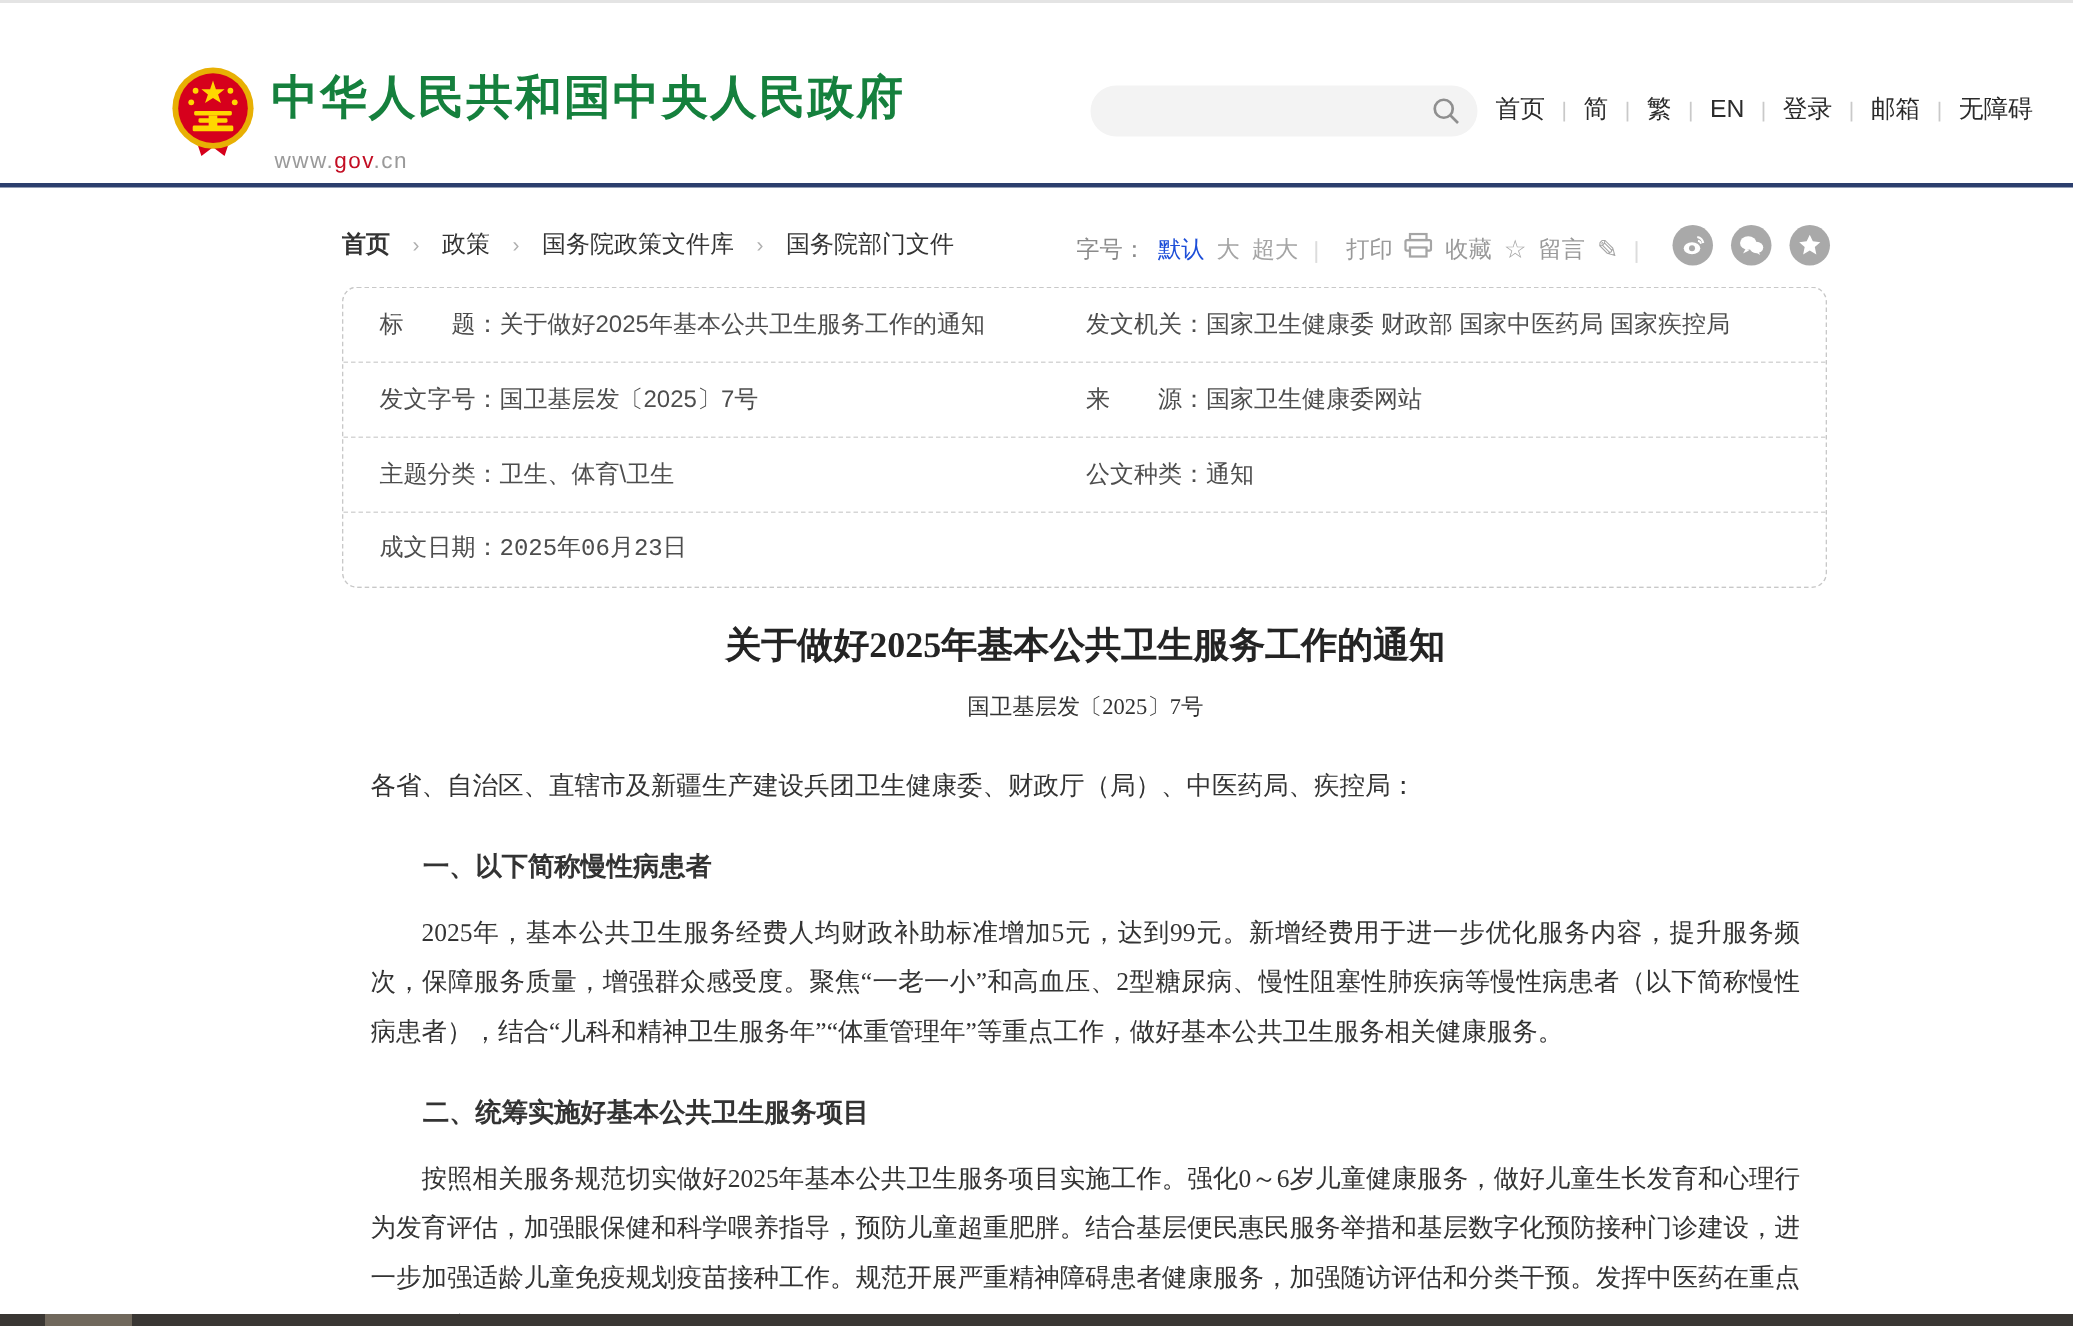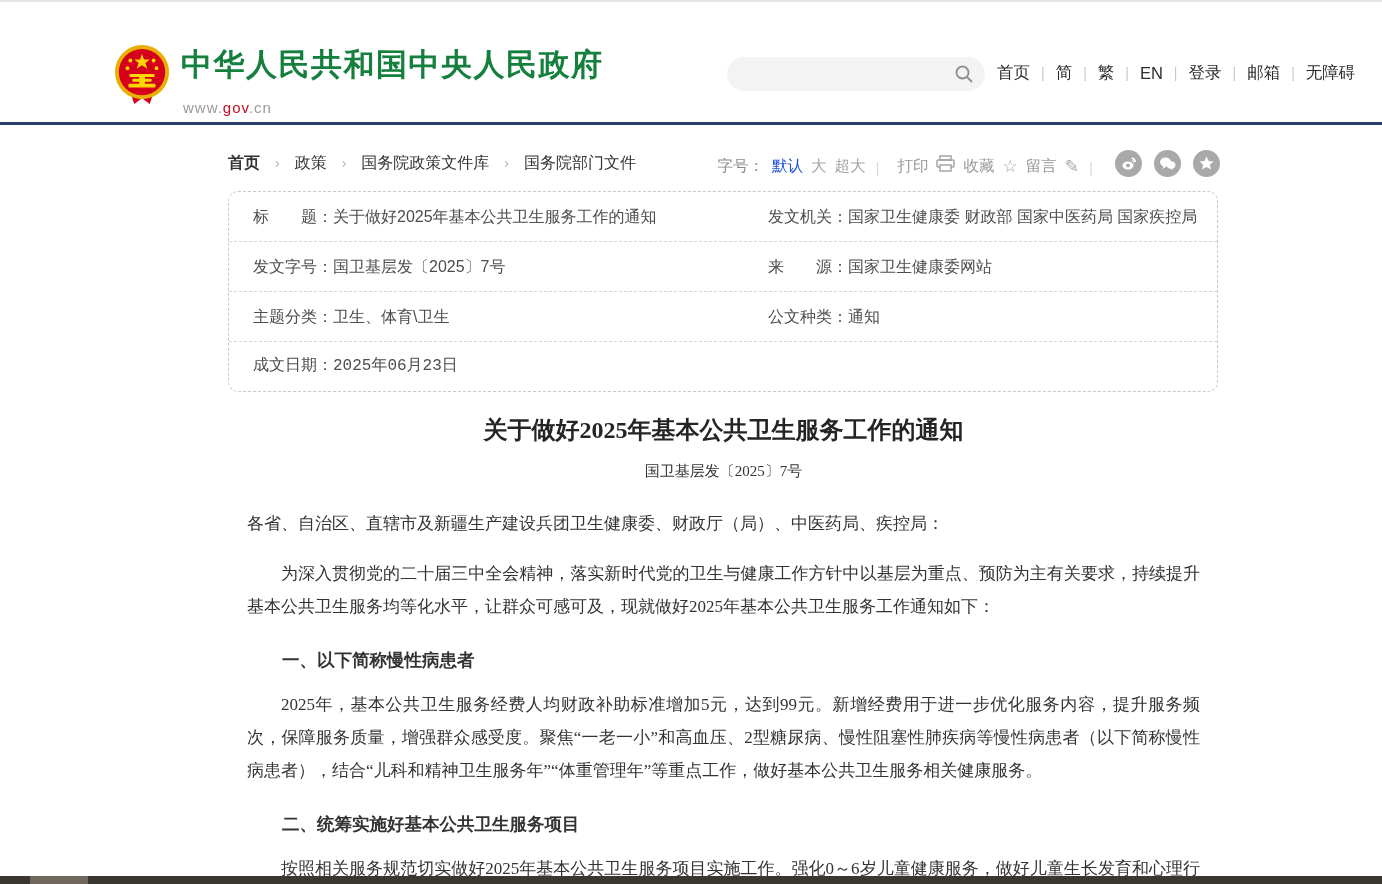--- a/index.html
+++ b/index.html
@@ -34,21 +34,21 @@
   .fs-opt { color:#a5a5a5; }
   .tool-sep { color:#dcdcdc; margin:0 10px; }
   .glyph-icon { color:#a5a5a5; font-size:17px; }
   .share-circle { width:27px; height:27px; border-radius:50%; background:#a9a9a9; display:flex; align-items:center; justify-content:center; margin-left:12px; cursor:pointer; }
 
   
   .meta-box { margin:10px 0 0 228px; width:990px; border:1px dashed #c8c8c8; border-radius:10px; box-sizing:border-box; }
   .meta-row { display:flex; padding:14px 0 14px 24px; border-bottom:1px dashed #d6d6d6; font-size:16px; color:#4d4d4d; line-height:21px; }
   .meta-row:last-child { border-bottom:none;font-family:Liberation Mono, monospace; }
   .meta-cell { width:471px; display:flex; }
-  .meta-cell.wide { flex:1;margin-left:44px; }
+  .meta-cell.wide { flex:1; }
   .meta-label { white-space:pre;text-align:center; }
   .meta-value { white-space:pre; }
 
   
   .article { width:953px; margin-left:247px; color:#333; font-family:"Liberation Serif", serif; }
   .art-title { text-align:center; font-size:24px; font-weight:bold; color:#242424; margin-top:22px; }
   .art-sub { text-align:center; font-size:15px; color:#333; margin-top:13px; }
   .para { font-size:17px; line-height:33px; text-align:justify; margin-top:16px; }
   .indent { text-indent:2em; }
   .salutation { margin-top:26px; }
@@ -201,21 +201,20 @@
       <span class="meta-value">2025年06月23日</span>
     </div>
   </div>
 </div>
 
 <article class="article">
   <h1 class="art-title">关于做好2025年基本公共卫生服务工作的通知</h1>
   <div class="art-sub">国卫基层发〔2025〕7号</div>
 
   <p class="para salutation">各省、自治区、直辖市及新疆生产建设兵团卫生健康委、财政厅（局）、中医药局、疾控局：</p>
-  <p class="para indent">为深入贯彻党的二十届三中全会精神，落实新时代党的卫生与健康工作方针中以基层为重点、预防为主有关要求，持续提升基本公共卫生服务均等化水平，让群众可感可及，现就做好2025年基本公共卫生服务工作通知如下：</p>
 
   <h2 class="sec-heading">一、以下简称慢性病患者</h2>
   <p class="para indent">2025年，基本公共卫生服务经费人均财政补助标准增加5元，达到99元。新增经费用于进一步优化服务内容，提升服务频次，保障服务质量，增强群众感受度。聚焦“一老一小”和高血压、2型糖尿病、慢性阻塞性肺疾病等慢性病患者（以下简称慢性病患者），结合“儿科和精神卫生服务年”“体重管理年”等重点工作，做好基本公共卫生服务相关健康服务。</p>
 
   <h2 class="sec-heading">二、统筹实施好基本公共卫生服务项目</h2>
   <p class="para indent">按照相关服务规范切实做好2025年基本公共卫生服务项目实施工作。强化0～6岁儿童健康服务，做好儿童生长发育和心理行为发育评估，加强眼保健和科学喂养指导，预防儿童超重肥胖。结合基层便民惠民服务举措和基层数字化预防接种门诊建设，进一步加强适龄儿童免疫规划疫苗接种工作。规范开展严重精神障碍患者健康服务，加强随访评估和分类干预。发挥中医药在重点人群健康管理</p>
 </article>
 
 <div class="bottom-bar">
   <div class="lighter"></div>

